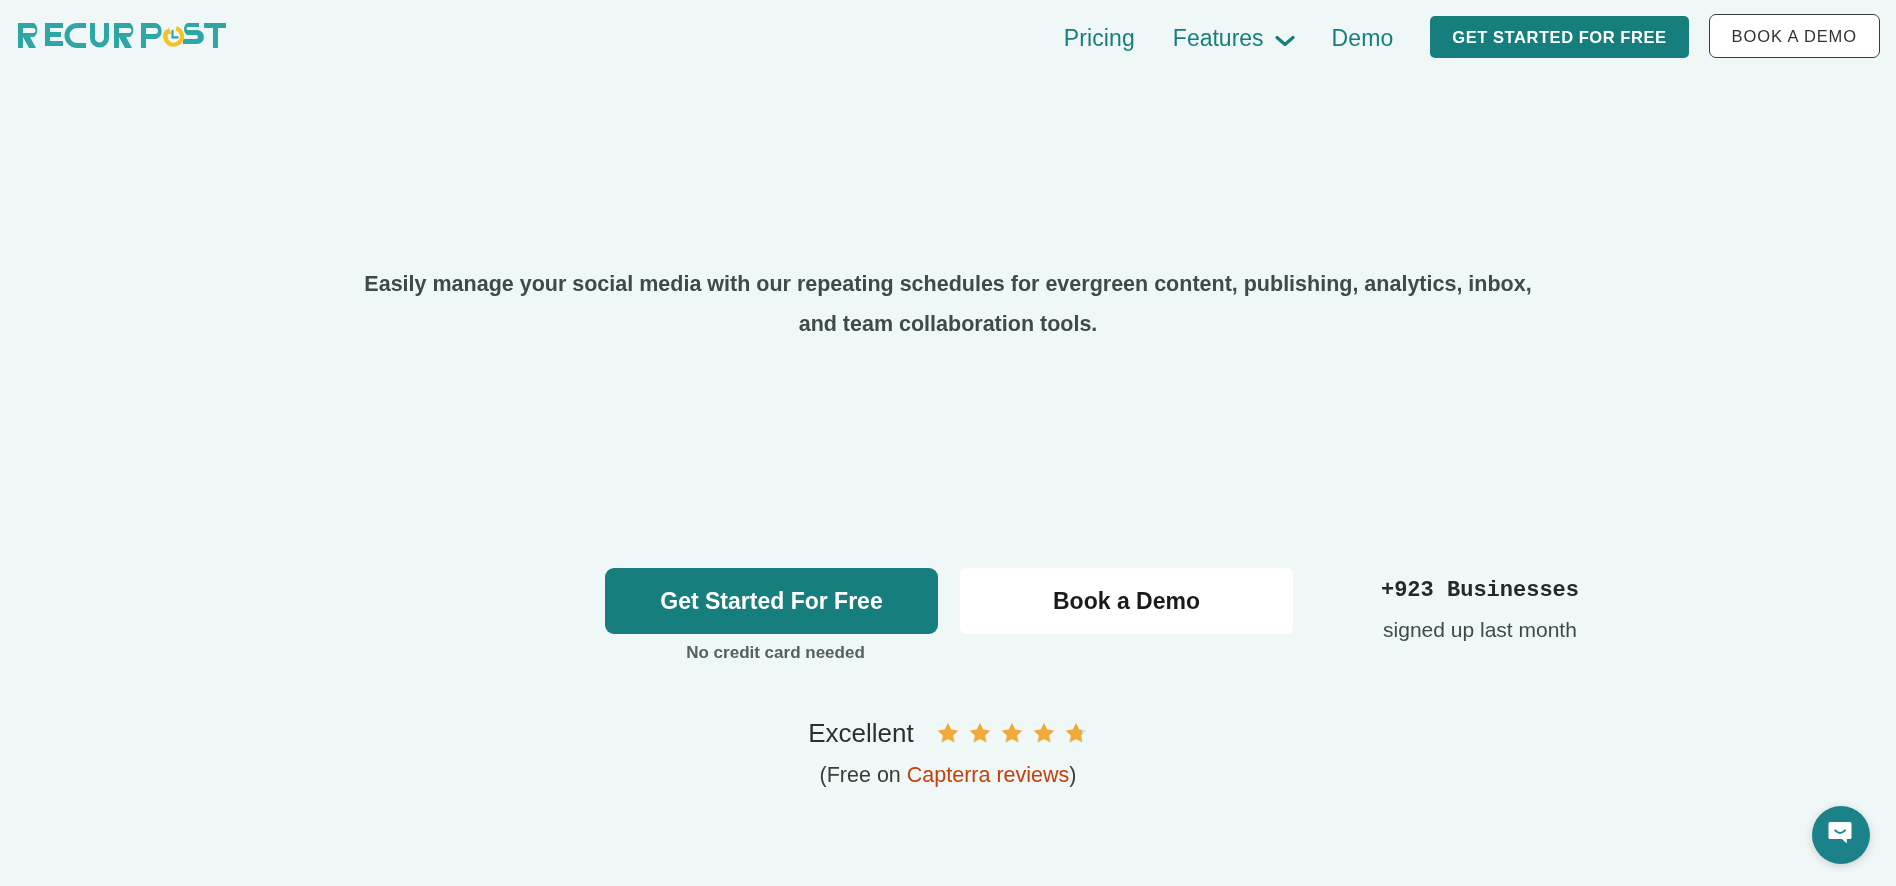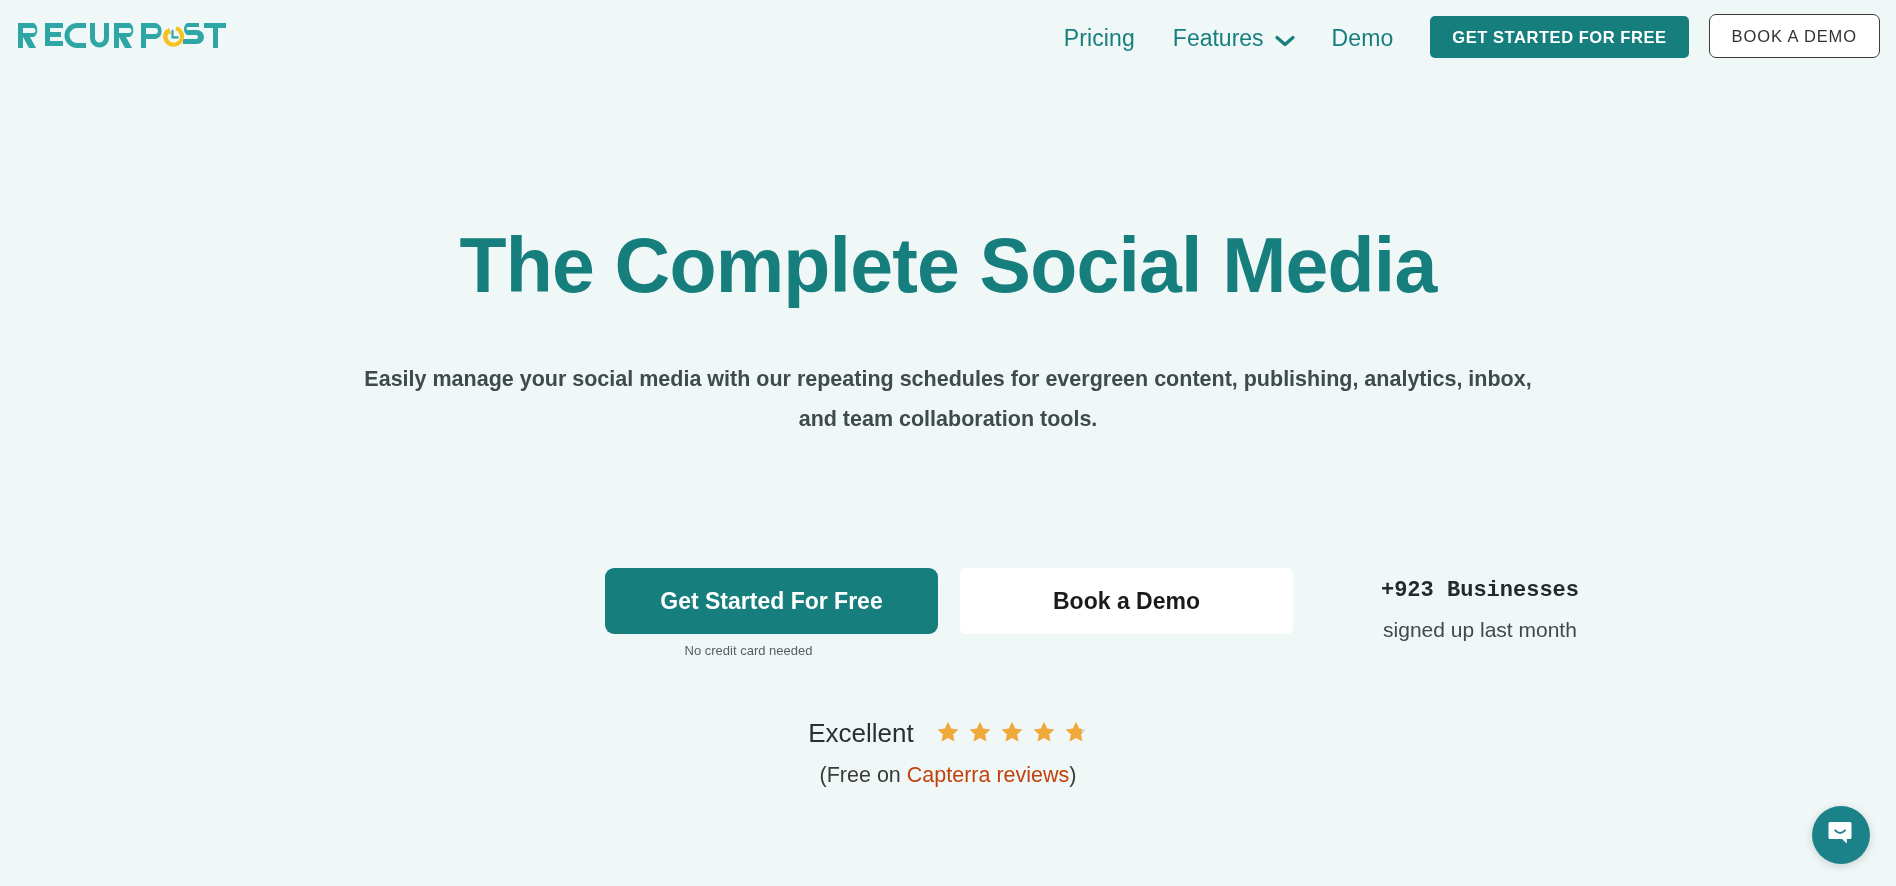--- a/index.html
+++ b/index.html
@@ -198,27 +198,27 @@
     margin-left: 22px;
     display: inline-flex;
     align-items: center;
     justify-content: center;
     cursor: pointer;
     font-family: "Liberation Sans", sans-serif;
   }
 
   .no-card-note {
     position: absolute;
-    left: 582px;
+    left: 609px;
     top: 75px;
     width: 333px;
     text-align: center;
     color: #55605f;
-    font-size: 13px;
-    font-weight: 400;
+    font-size: 17px;
+    font-weight: 700;
   }
 
   .businesses-block {
     position: absolute;
     left: 1330px;
     top: 8px;
     width: 300px;
     text-align: center;
   }
   .businesses-count {
@@ -239,21 +239,21 @@
   
   .rating-block {
     position: absolute;
     top: 718px;
     left: 0;
     width: 1896px;
     text-align: center;
   }
   .rating-row {
     display: inline-flex;
-    align-items: center;
+    align-items: flex-end;
     gap: 13px;
   }
   .rating-word {
     color: #2a2f33;
     font-size: 26px;
     font-weight: 400;
     margin-right: 9px;
   }
   .stars {
     display: inline-flex;
@@ -346,21 +346,20 @@
       <button class="btn-header-primary">GET STARTED FOR FREE</button>
 
       <button class="btn-header-secondary">BOOK A DEMO</button>
 
     </nav>
   </header>
 
   <section class="hero">
 
     <h1 class="hero-title">
-      <span class="line">The Complete Social Media</span>
     </h1>
 
     <p class="hero-sub">Easily manage your social media with our repeating schedules for evergreen content, publishing, analytics, inbox, and team collaboration tools.</p>
 
     <div class="cta-row">
 
       <div class="cta-group">
         <button class="btn-hero-primary">Get Started For Free</button>
         <button class="btn-hero-secondary">Book a Demo</button>
       </div>

